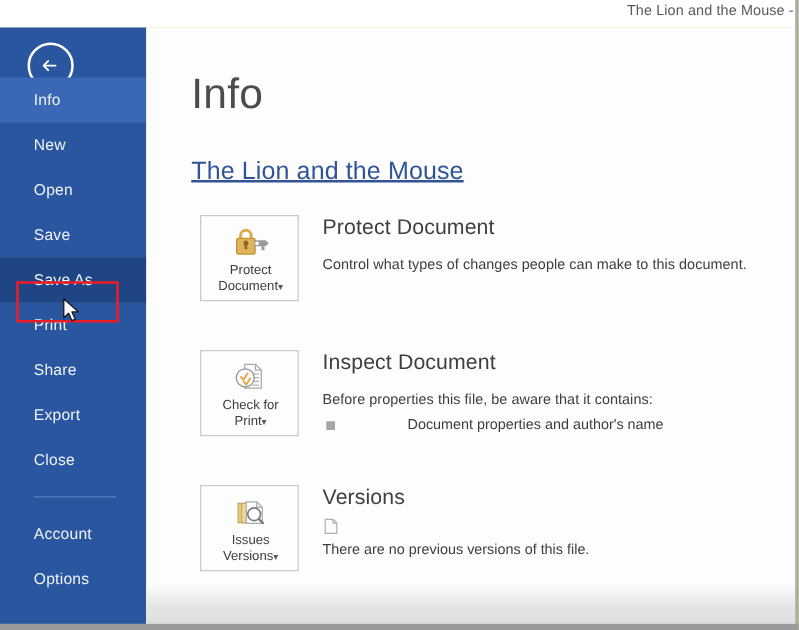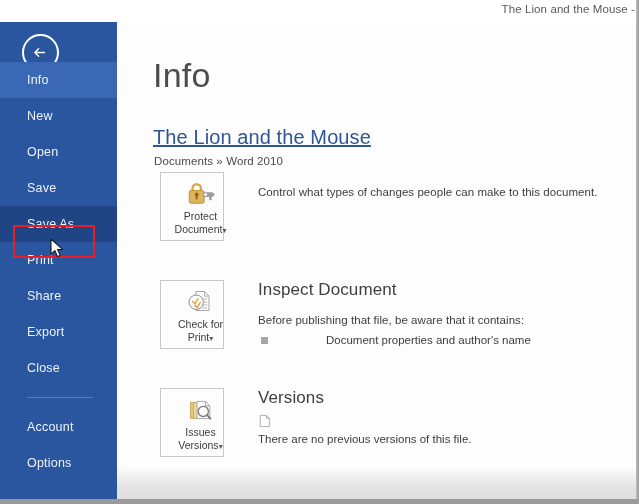--- a/index.html
+++ b/index.html
@@ -87,21 +87,21 @@
     font-size:11.5px;color:#4a4a4a;letter-spacing:.1px;
   }
 
   
   .section{position:absolute;left:43px;width:470px;}
   .sec1{top:150px;}
   .sec2{top:258px;}
   .sec3{top:366px;}
 
   .tile{
-    position:absolute;left:0;top:0;width:64px;height:69px;
+    position:absolute;left:0;top:0;width:79px;height:69px;
     border:1px solid #c9c9c9;background:#fdfdfd;
     box-sizing:border-box;cursor:pointer;
     text-align:center;
   }
   .tile-icon{position:absolute;left:0;top:5px;width:79px;height:30px;}
   .tile-label{
     position:absolute;left:0;top:37px;width:79px;
     font-size:10.5px;color:#3d3d3d;line-height:13px;
   }
   .caret{font-size:8px;color:#5b5b5b;}
@@ -193,41 +193,41 @@
       <svg width="16" height="22" viewBox="0 0 16 22">
         <path d="M1 1 L1 16.2 L4.9 12.6 L7.5 18.6 L10.2 17.4 L7.6 11.6 L12.6 11.4 Z" fill="#ffffff" stroke="#1b1b1b" stroke-width="1.1" stroke-linejoin="round"></path>
       </svg>
     </span>
   </div>
 
   <div class="main">
 
     <div class="page-title">Info</div>
     <div class="doc-title">The Lion and the Mouse</div>
-    <div class="doc-path">Documents » Word 2010</div>
 
     <div class="section sec1">
       <div class="tile">
         <div class="tile-icon">
           <svg width="79" height="30" viewBox="0 0 79 30">
             <path d="M31.5 13 v-2.6 a4.2 4.2 0 0 1 8.4 0 V13" fill="none" stroke="#d8ab4e" stroke-width="2.4"></path>
             <rect x="28.3" y="12.6" width="14.8" height="12.6" rx="1.6" fill="#e0b45c" stroke="#c3922f" stroke-width="1"></rect>
             <rect x="34.6" y="16" width="2.2" height="5.6" rx="1.1" fill="#8d6a1c"></rect>
             <circle cx="35.7" cy="16.4" r="2" fill="#8d6a1c"></circle>
             <path d="M42.4 14.2 L51.4 14.2 L54 16.6 L51.4 19 L42.4 19 Z" fill="#9b9b9b"></path>
             <rect x="48.2" y="19" width="2.4" height="3.2" fill="#9b9b9b"></rect>
             <circle cx="44.6" cy="16.6" r="1.5" fill="#fdfdfd"></circle>
           </svg>
         </div>
         <div class="tile-label">
           <span>Protect</span><br>
           <span>Document</span><span class="caret">▾</span>
         </div>
       </div>
       <div class="sec-body">
+        <div class="sec-head">Protect Document</div>
         <div class="sec-desc">Control what types of changes people can make to this document.</div>
       </div>
     </div>
 
     <div class="section sec2">
       <div class="tile">
         <div class="tile-icon">
           <svg width="79" height="30" viewBox="0 0 79 30">
             <path d="M34.8 5.5 h8.6 l4.6 4.6 v14.4 h-13.2 z" fill="#fdfdfd" stroke="#a9a9a9" stroke-width="1"></path>
             <path d="M43.4 5.5 v4.6 h4.6" fill="none" stroke="#a9a9a9" stroke-width="1"></path>
@@ -237,21 +237,21 @@
             <path d="M34 19.4 l2 2.2 l3.2 -5" fill="none" stroke="#e8a33d" stroke-width="1.5" stroke-linecap="round" stroke-linejoin="round"></path>
           </svg>
         </div>
         <div class="tile-label">
           <span>Check for</span><br>
           <span>Print</span><span class="caret">▾</span>
         </div>
       </div>
       <div class="sec-body">
         <div class="sec-head">Inspect Document</div>
-        <div class="sec-desc">Before publishing that file, be aware that it contains:</div>
+        <div class="sec-desc">Before properties this file, be aware that it contains:</div>
         <div class="bullet-row">
           <span class="sq-bullet"></span>
           <span>Document properties and author's name</span>
         </div>
       </div>
     </div>
 
     <div class="section sec3">
       <div class="tile">
         <div class="tile-icon">

